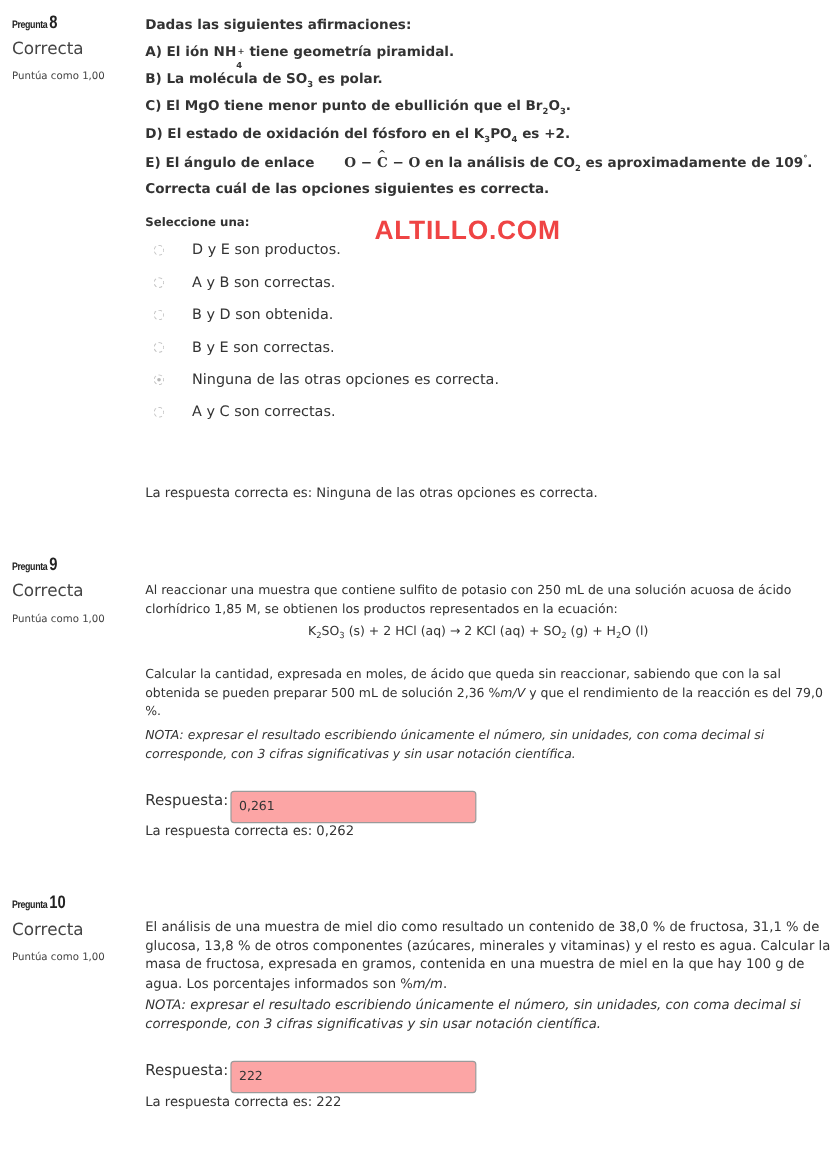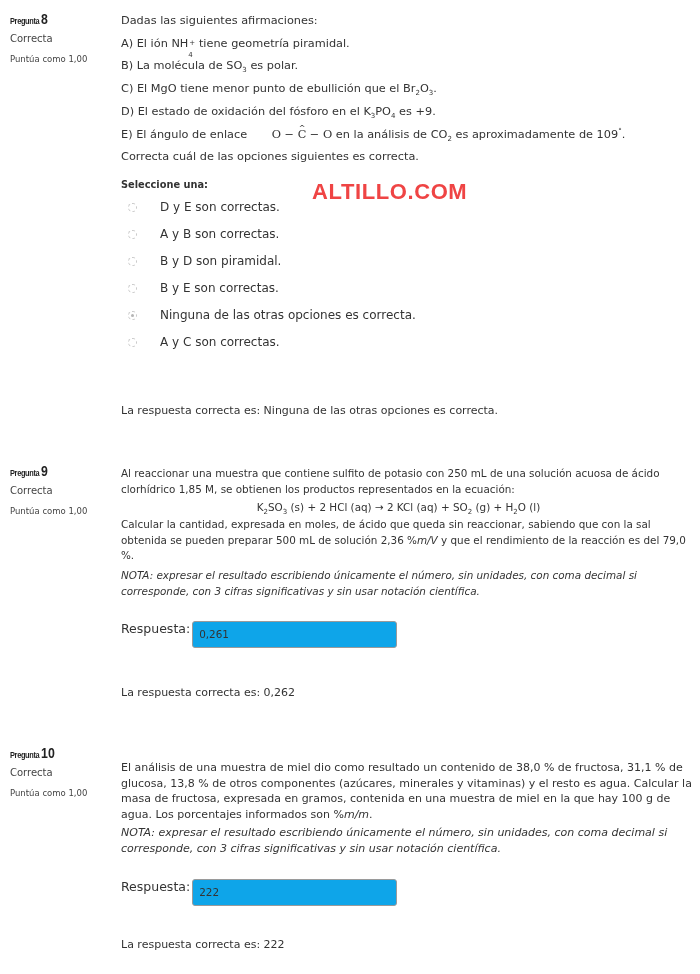--- a/index.html
+++ b/index.html
@@ -4,72 +4,72 @@
 <style>
   html, body { margin: 0; padding: 0; background: #ffffff; }
   body {
     width: 700px; height: 974px; position: relative; overflow: hidden;
     font-family: "DejaVu Sans", sans-serif; color: #333333;
   }
   .q { position: absolute; left: 0; width: 700px; }
   .info { position: absolute; left: 10px; top: 0; width: 100px; }
   .qno { font-family: "Liberation Sans Narrow", "Liberation Sans", sans-serif; font-weight: bold; font-size: 9px; color: #222; letter-spacing: -0.4px; transform: scaleX(0.82); transform-origin: left; white-space: nowrap; }
   .qno .num { font-size: 15px; letter-spacing: 0; }
-  .state { font-size: 10px; color: #444; margin-top: 6px; }
+  .state { font-size: 14px; color: #444; margin-top: 6px; }
   .grade { font-size: 8.5px; color: #444; margin-top: 10px; }
   .content { position: absolute; left: 121px; top: 0; width: 575px; }
-  .l8 { font-size: 11.3px; line-height: 22.7px; white-space: nowrap; }
-  .p { font-size: 10.4px; line-height: 15.6px; }
+  .l8 { font-size: 11.3px; line-height: 22.7px; white-space: nowrap; font-weight: bold; }
+  .p { font-size: 10.4px; line-height: 15.6px; margin-top: 19px; }
   .nota { font-style: italic; }
   sub, sup { font-size: 7px; line-height: 0; }
   .math { font-family: "DejaVu Serif", serif; margin-left: 21px; }
   .hat { position: relative; display: inline-block; }
   .hat::before { content: "^"; position: absolute; left: 1px; top: -7px; font-size: 8px; }
   .select-lbl { font-size: 9.8px; margin-top: 10px; font-weight: bold; }
   .opts { margin-top: 4px; }
   .opt { display: flex; align-items: center; height: 27px; font-size: 12px; }
   .radio { width: 9px; height: 9px; border: 1px dashed #c8c8c8; border-radius: 50%; margin-left: 7px; margin-right: 23px; position: relative; box-sizing: border-box; }
   .radio.on::after { content: ""; position: absolute; left: 2px; top: 2px; width: 3px; height: 3px; border-radius: 50%; background: #b5b5b5; }
   .watermark { position: absolute; left: 312px; top: 179px; font-family: "Liberation Sans", sans-serif; font-weight: bold; font-size: 22px; color: #ef4444; letter-spacing: 0.6px; }
   .feedback { font-size: 11px; color: #333; }
   .eq { text-align: center; font-size: 10.4px; line-height: 20px; margin-right: 20px; }
   .answer-row { display: flex; }
   .answer-lbl { font-size: 12.5px; margin-right: 2px; }
-  .answer-input { width: 205px; height: 27px; border: 1px solid #9a9a9a; border-radius: 3px; box-sizing: border-box; font-size: 10.4px; padding: 0 6px; line-height: 25px; font-family: "DejaVu Sans", sans-serif; color: #333; background: #0ea5e9; }
+  .answer-input { width: 205px; height: 27px; border: 1px solid #9a9a9a; border-radius: 3px; box-sizing: border-box; font-size: 10.4px; padding: 0 6px; line-height: 25px; font-family: "DejaVu Sans", sans-serif; color: #333; background: #fca5a5; }
 </style>
 </head>
 <body>
 
 <div class="q" style="top:10px;">
   <div class="info">
     <div class="qno"><span>Pregunta</span> <span class="num">8</span></div>
     <div class="state">Correcta</div>
     <div class="grade">Puntúa como 1,00</div>
   </div>
   <div class="content">
     <div class="l8">Dadas las siguientes afirmaciones:</div>
     <div class="l8"><span>A)  El ión NH</span><span style="position:relative;display:inline-block;width:7px;"><sub style="position:absolute;left:0;top:8px;">4</sub><sup style="position:absolute;left:1px;top:-4px;">+</sup></span><span> tiene geometría piramidal.</span></div>
     <div class="l8"><span>B) La molécula de SO</span><sub>3</sub><span> es polar.</span></div>
     <div class="l8"><span>C) El MgO tiene menor punto de ebullición que el Br</span><sub>2</sub><span>O</span><sub>3</sub><span>.</span></div>
-    <div class="l8"><span>D) El estado de oxidación del fósforo en el K</span><sub>3</sub><span>PO</span><sub>4</sub><span> es +9.</span></div>
+    <div class="l8"><span>D) El estado de oxidación del fósforo en el K</span><sub>3</sub><span>PO</span><sub>4</sub><span> es +2.</span></div>
     <div class="l8"><span>E) El ángulo de enlace </span><span class="math">O − <span class="hat">C</span> − O</span><span> en la análisis de CO</span><sub>2</sub><span> es aproximadamente de 109</span><sup>°</sup><span>.</span></div>
     <div class="l8">Correcta cuál de las opciones siguientes es correcta.</div>
     <div class="select-lbl">Seleccione una:</div>
     <div class="opts">
       <div class="opt">
           <span class="radio"></span>
-          <span>D y E son correctas.</span>
+          <span>D y E son productos.</span>
         </div>
       <div class="opt">
           <span class="radio"></span>
           <span>A y B son correctas.</span>
         </div>
       <div class="opt">
           <span class="radio"></span>
-          <span>B y D son piramidal.</span>
+          <span>B y D son obtenida.</span>
         </div>
       <div class="opt">
           <span class="radio"></span>
           <span>B y E son correctas.</span>
         </div>
       <div class="opt">
           <span class="radio on"></span>
           <span>Ninguna de las otras opciones es correcta.</span>
         </div>
       <div class="opt">
@@ -100,22 +100,22 @@
   </div>
 </div>
 <div class="feedback" style="position:absolute;left:121px;top:686px;">La respuesta correcta es: 0,262</div>
 
 <div class="q" style="top:744px;">
   <div class="info">
     <div class="qno"><span>Pregunta</span> <span class="num">10</span></div>
     <div class="state">Correcta</div>
     <div class="grade">Puntúa como 1,00</div>
   </div>
-  <div class="content" style="top:16px;">
+  <div class="content" style="top:2px;">
     <div class="p" style="font-size:11px;"><span>El análisis de una muestra de miel dio como resultado un contenido de 38,0 % de fructosa, 31,1 % de glucosa, 13,8 % de otros componentes (azúcares, minerales y vitaminas) y el resto es agua. Calcular la masa de fructosa, expresada en gramos, contenida en una muestra de miel en la que hay 100 g de agua. Los porcentajes informados son %</span><i>m/m</i><span>.</span></div>
     <div class="p nota" style="margin-top:3px;font-size:11px;">NOTA: expresar el resultado escribiendo únicamente el número, sin unidades, con coma decimal si corresponde, con 3 cifras significativas y sin usar notación científica.</div>
     <div class="answer-row" style="margin-top:22px;">
       <span class="answer-lbl">Respuesta:</span>
       <div class="answer-input">222</div>
     </div>
   </div>
 </div>
-<div class="feedback" style="position:absolute;left:121px;top:938px;">La respuesta correcta es: 222</div>
+<div class="feedback" style="position:absolute;left:121px;top:912px;">La respuesta correcta es: 222</div>
 
 </body></html>

